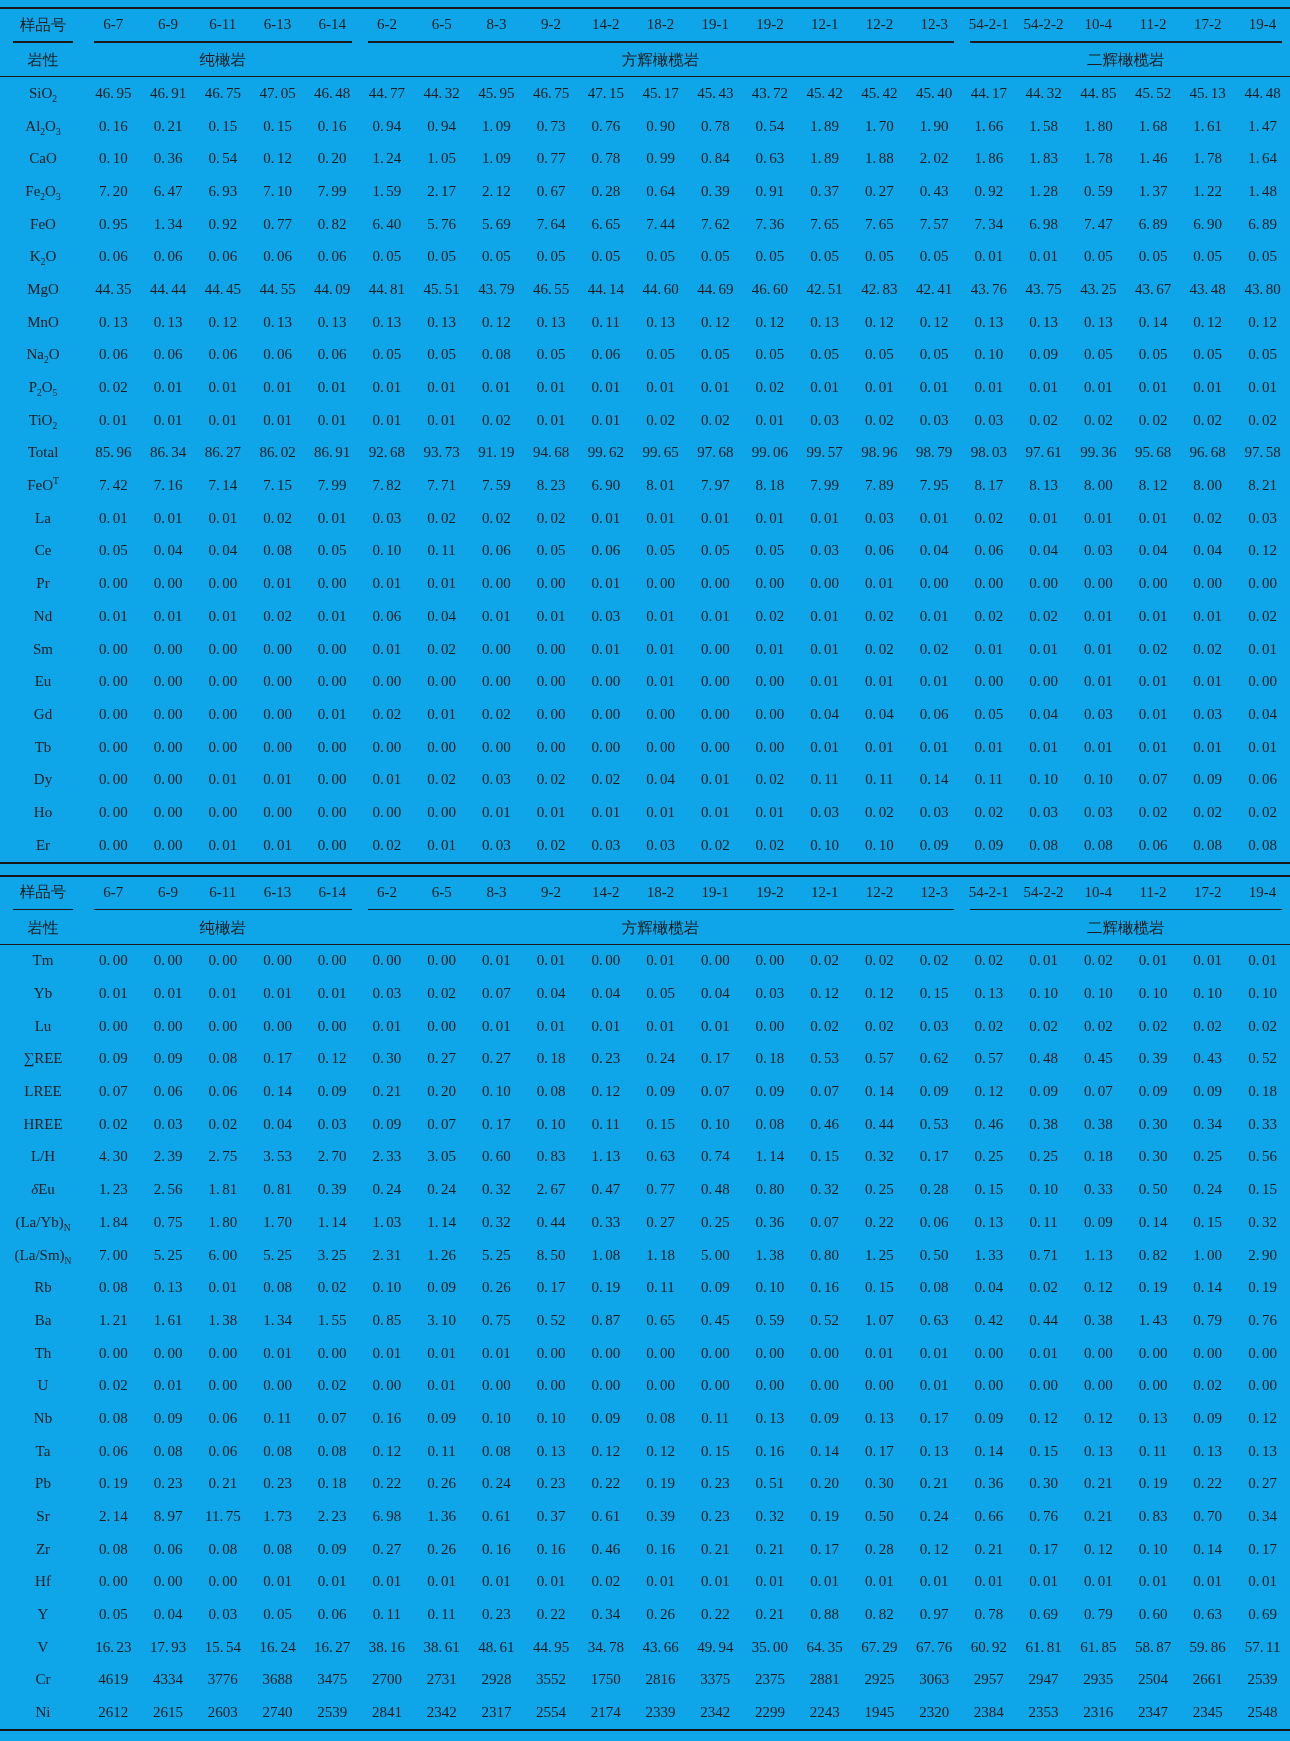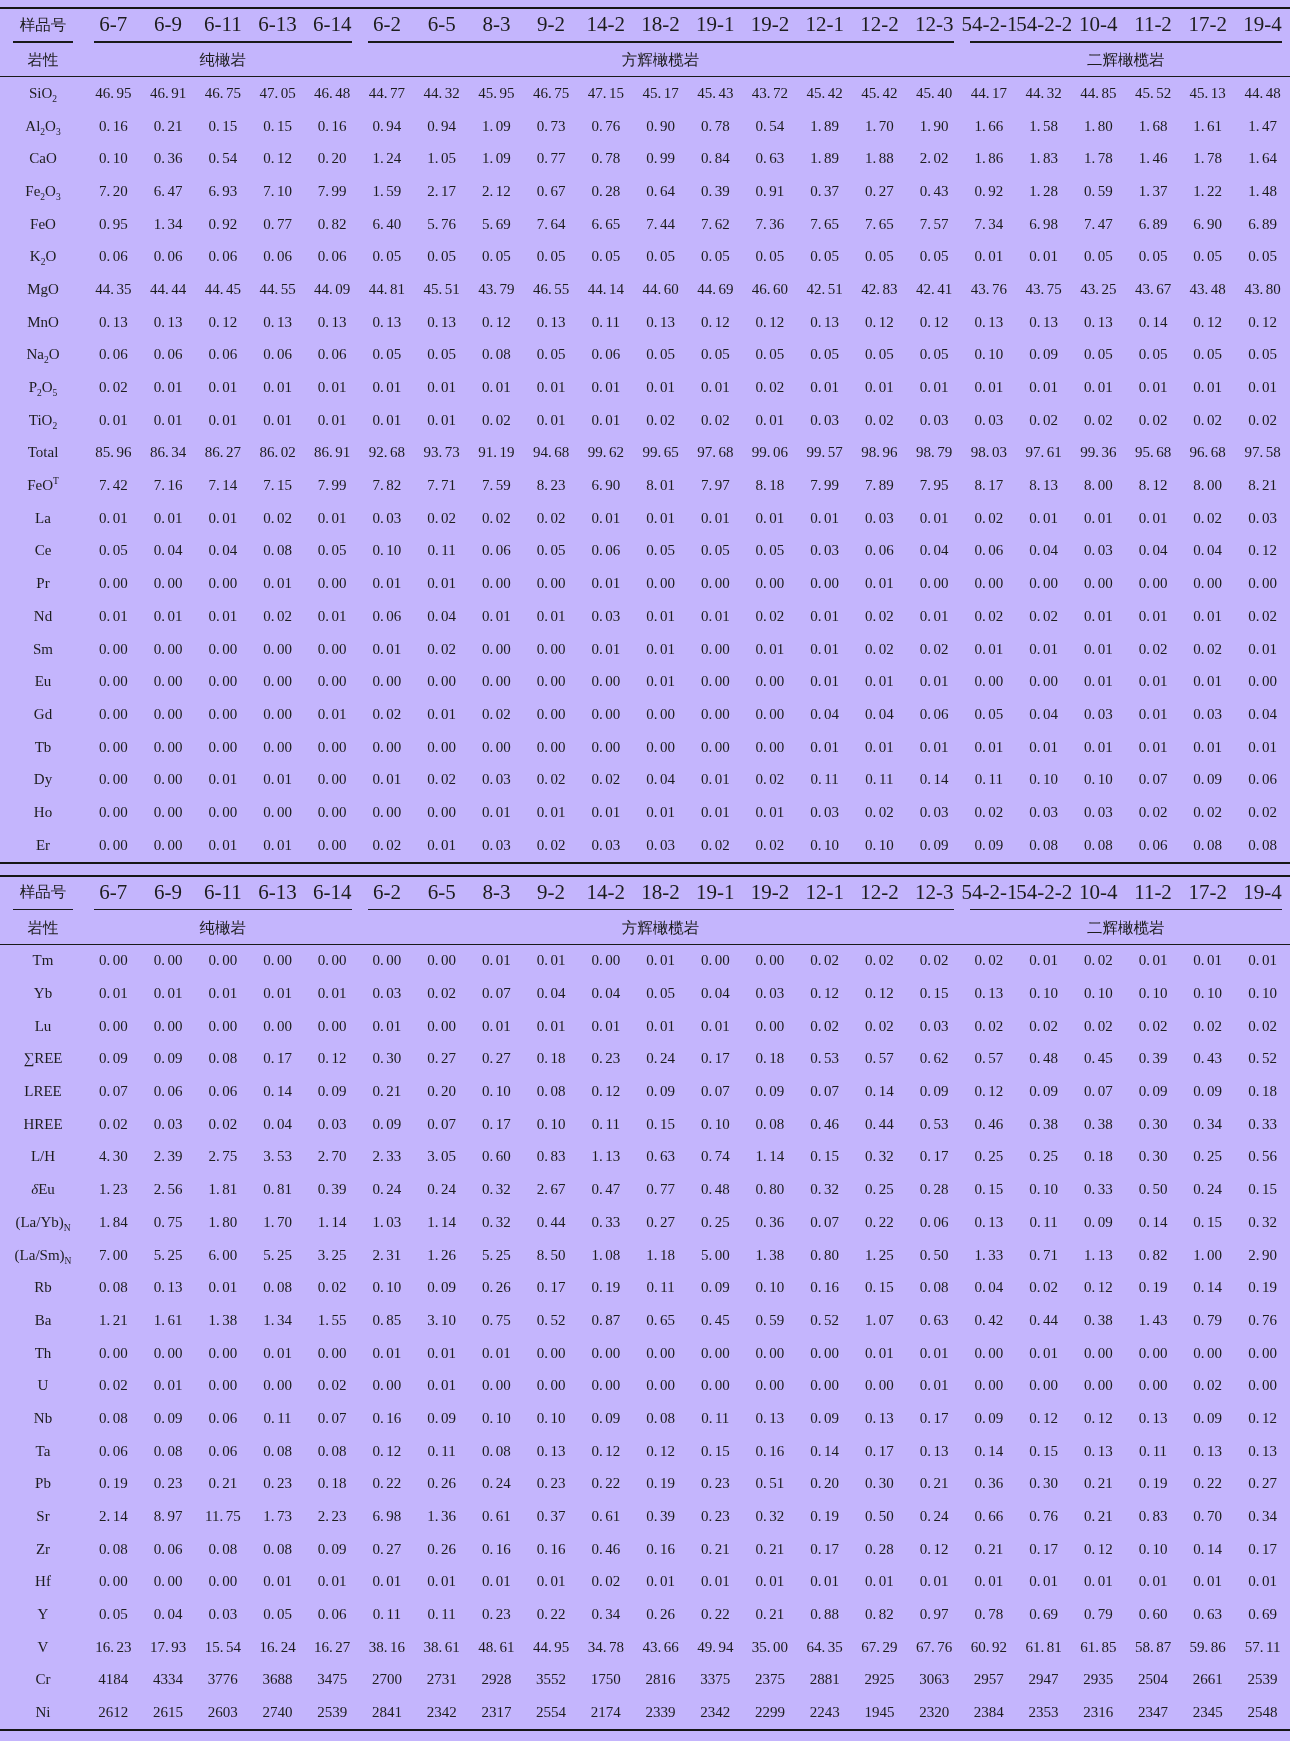--- a/index.html
+++ b/index.html
@@ -1,32 +1,32 @@
 <!DOCTYPE html>
 <html><head>
 <meta charset="utf-8">
 <style>
   html,body{margin:0;padding:0;background:#efeeec;}
   .page{
     width:1290px;height:1741px;box-sizing:border-box;
-    background:#c4b5fd;padding:7px 0 0 0;margin:0 auto;position:relative;
+    background:#0ea5e9;padding:7px 0 0 0;margin:0 auto;position:relative;
     font-family:"Liberation Serif","DejaVu Serif",serif;color:#1d1d1d;
   }
   table.tbl{
     width:1290px;border-collapse:collapse;table-layout:fixed;
     border-top:2.2px solid #161616;border-bottom:2.2px solid #161616;
   }
   col.c-label{width:86px;}
   th,td{
     padding:0;margin:0;text-align:center;vertical-align:middle;
     font-weight:400;font-size:15px;line-height:1;
     font-family:"Liberation Serif","DejaVu Serif",serif;color:#1d1d1d;
     overflow:hidden;white-space:nowrap;
   }
-  tr.sample-row th{height:31px;font-size:21px;}
+  tr.sample-row th{height:31px;font-size:15px;}
   tr.sample-row th.lbl{font-size:15.5px;}
   tr.rule-row td{height:4px;line-height:0;}
   tr.rule-row .rl{height:1.7px;background:#1a1a1a;margin:0 8px;}
   tr.rule-row td.lblrule .rl{margin:0 13px;}
   tr.lith-row th{height:32px;border-bottom:1.8px solid #1a1a1a;font-size:15.5px;}
   tbody td{height:32.7px;}
   tbody td.lbl{font-size:15px;}
   sub{font-size:9.5px;line-height:0;}
   sup{font-size:9.5px;line-height:0;}
   .dg{display:inline-block;width:2.5px;}
@@ -1333,21 +1333,21 @@
           <td>67.<span class="dg"></span>76</td>
           <td>60.<span class="dg"></span>92</td>
           <td>61.<span class="dg"></span>81</td>
           <td>61.<span class="dg"></span>85</td>
           <td>58.<span class="dg"></span>87</td>
           <td>59.<span class="dg"></span>86</td>
           <td>57.<span class="dg"></span>11</td>
         </tr>
         <tr>
           <td class="lbl">Cr</td>
-          <td>4184</td>
+          <td>4619</td>
           <td>4334</td>
           <td>3776</td>
           <td>3688</td>
           <td>3475</td>
           <td>2700</td>
           <td>2731</td>
           <td>2928</td>
           <td>3552</td>
           <td>1750</td>
           <td>2816</td>

